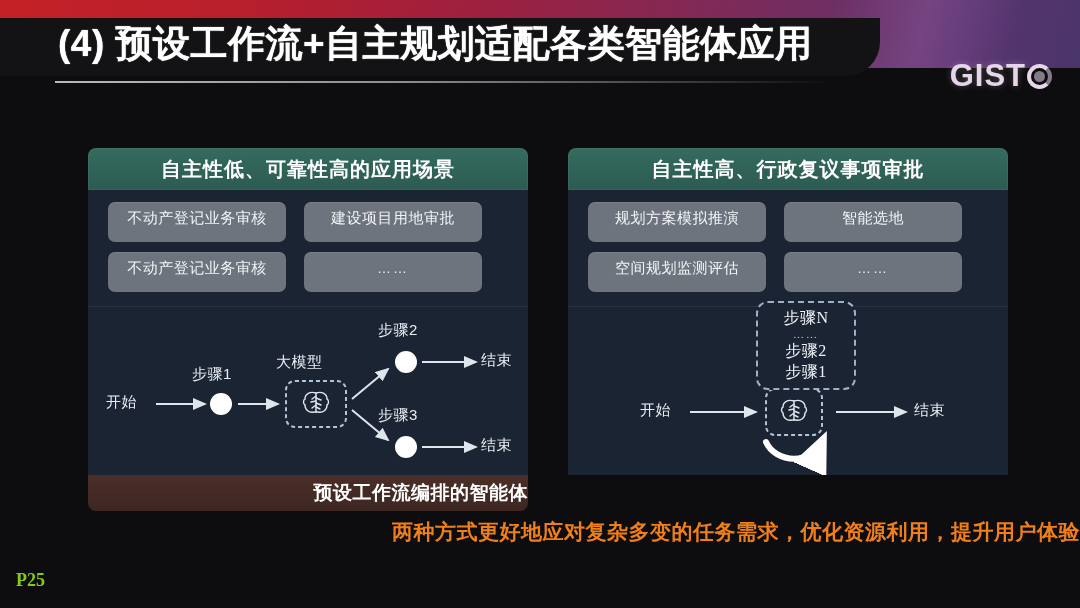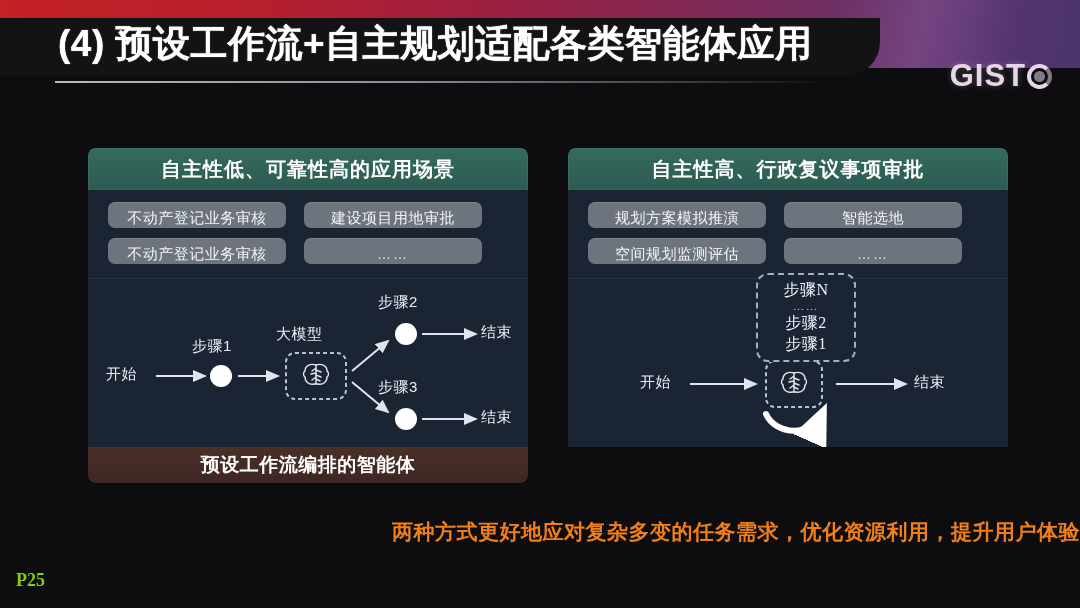--- a/index.html
+++ b/index.html
@@ -71,33 +71,33 @@
     background:linear-gradient(180deg,#356b5f 0%,#2c5b51 100%);
     border-top-left-radius:8px;border-top-right-radius:8px;
     color:#ffffff;font-size:20px;font-weight:bold;letter-spacing:1px;
     box-shadow:inset 0 0 0 1px rgba(255,255,255,.05);
   }
   .panel-tags{
     background:#1b2433;padding:12px 20px 14px 20px;
     display:flex;flex-wrap:wrap;gap:10px 18px;
   }
   .tag{
-    width:178px;height:26px;line-height:32px;text-align:center;
+    width:178px;height:40px;line-height:32px;text-align:center;
     background:#6d747d;border-radius:7px;
     color:#f2f4f7;font-size:15px;letter-spacing:.5px;
     box-shadow:inset 0 1px 0 rgba(255,255,255,.10);
   }
   .tag.dots{letter-spacing:2px;font-size:14px;color:#e7eaee;}
 
   .panel-diagram{
     position:relative;background:#1b2433;height:168px;
     border-top:1px solid #283243;
   }
   .panel-footer{
-    height:36px;line-height:36px;text-align:center;
+    height:36px;line-height:36px;text-align:right;
     background:linear-gradient(180deg,#4a2f28 0%,#3d2622 100%);
     border-bottom-left-radius:8px;border-bottom-right-radius:8px;
     color:#ffffff;font-size:19px;font-weight:bold;letter-spacing:.5px;
   }
 
   
   .diagram-svg{position:absolute;left:0;top:0;}
   .dlabel{
     position:absolute;color:#e9edf2;font-size:15px;white-space:nowrap;
     letter-spacing:.5px;

